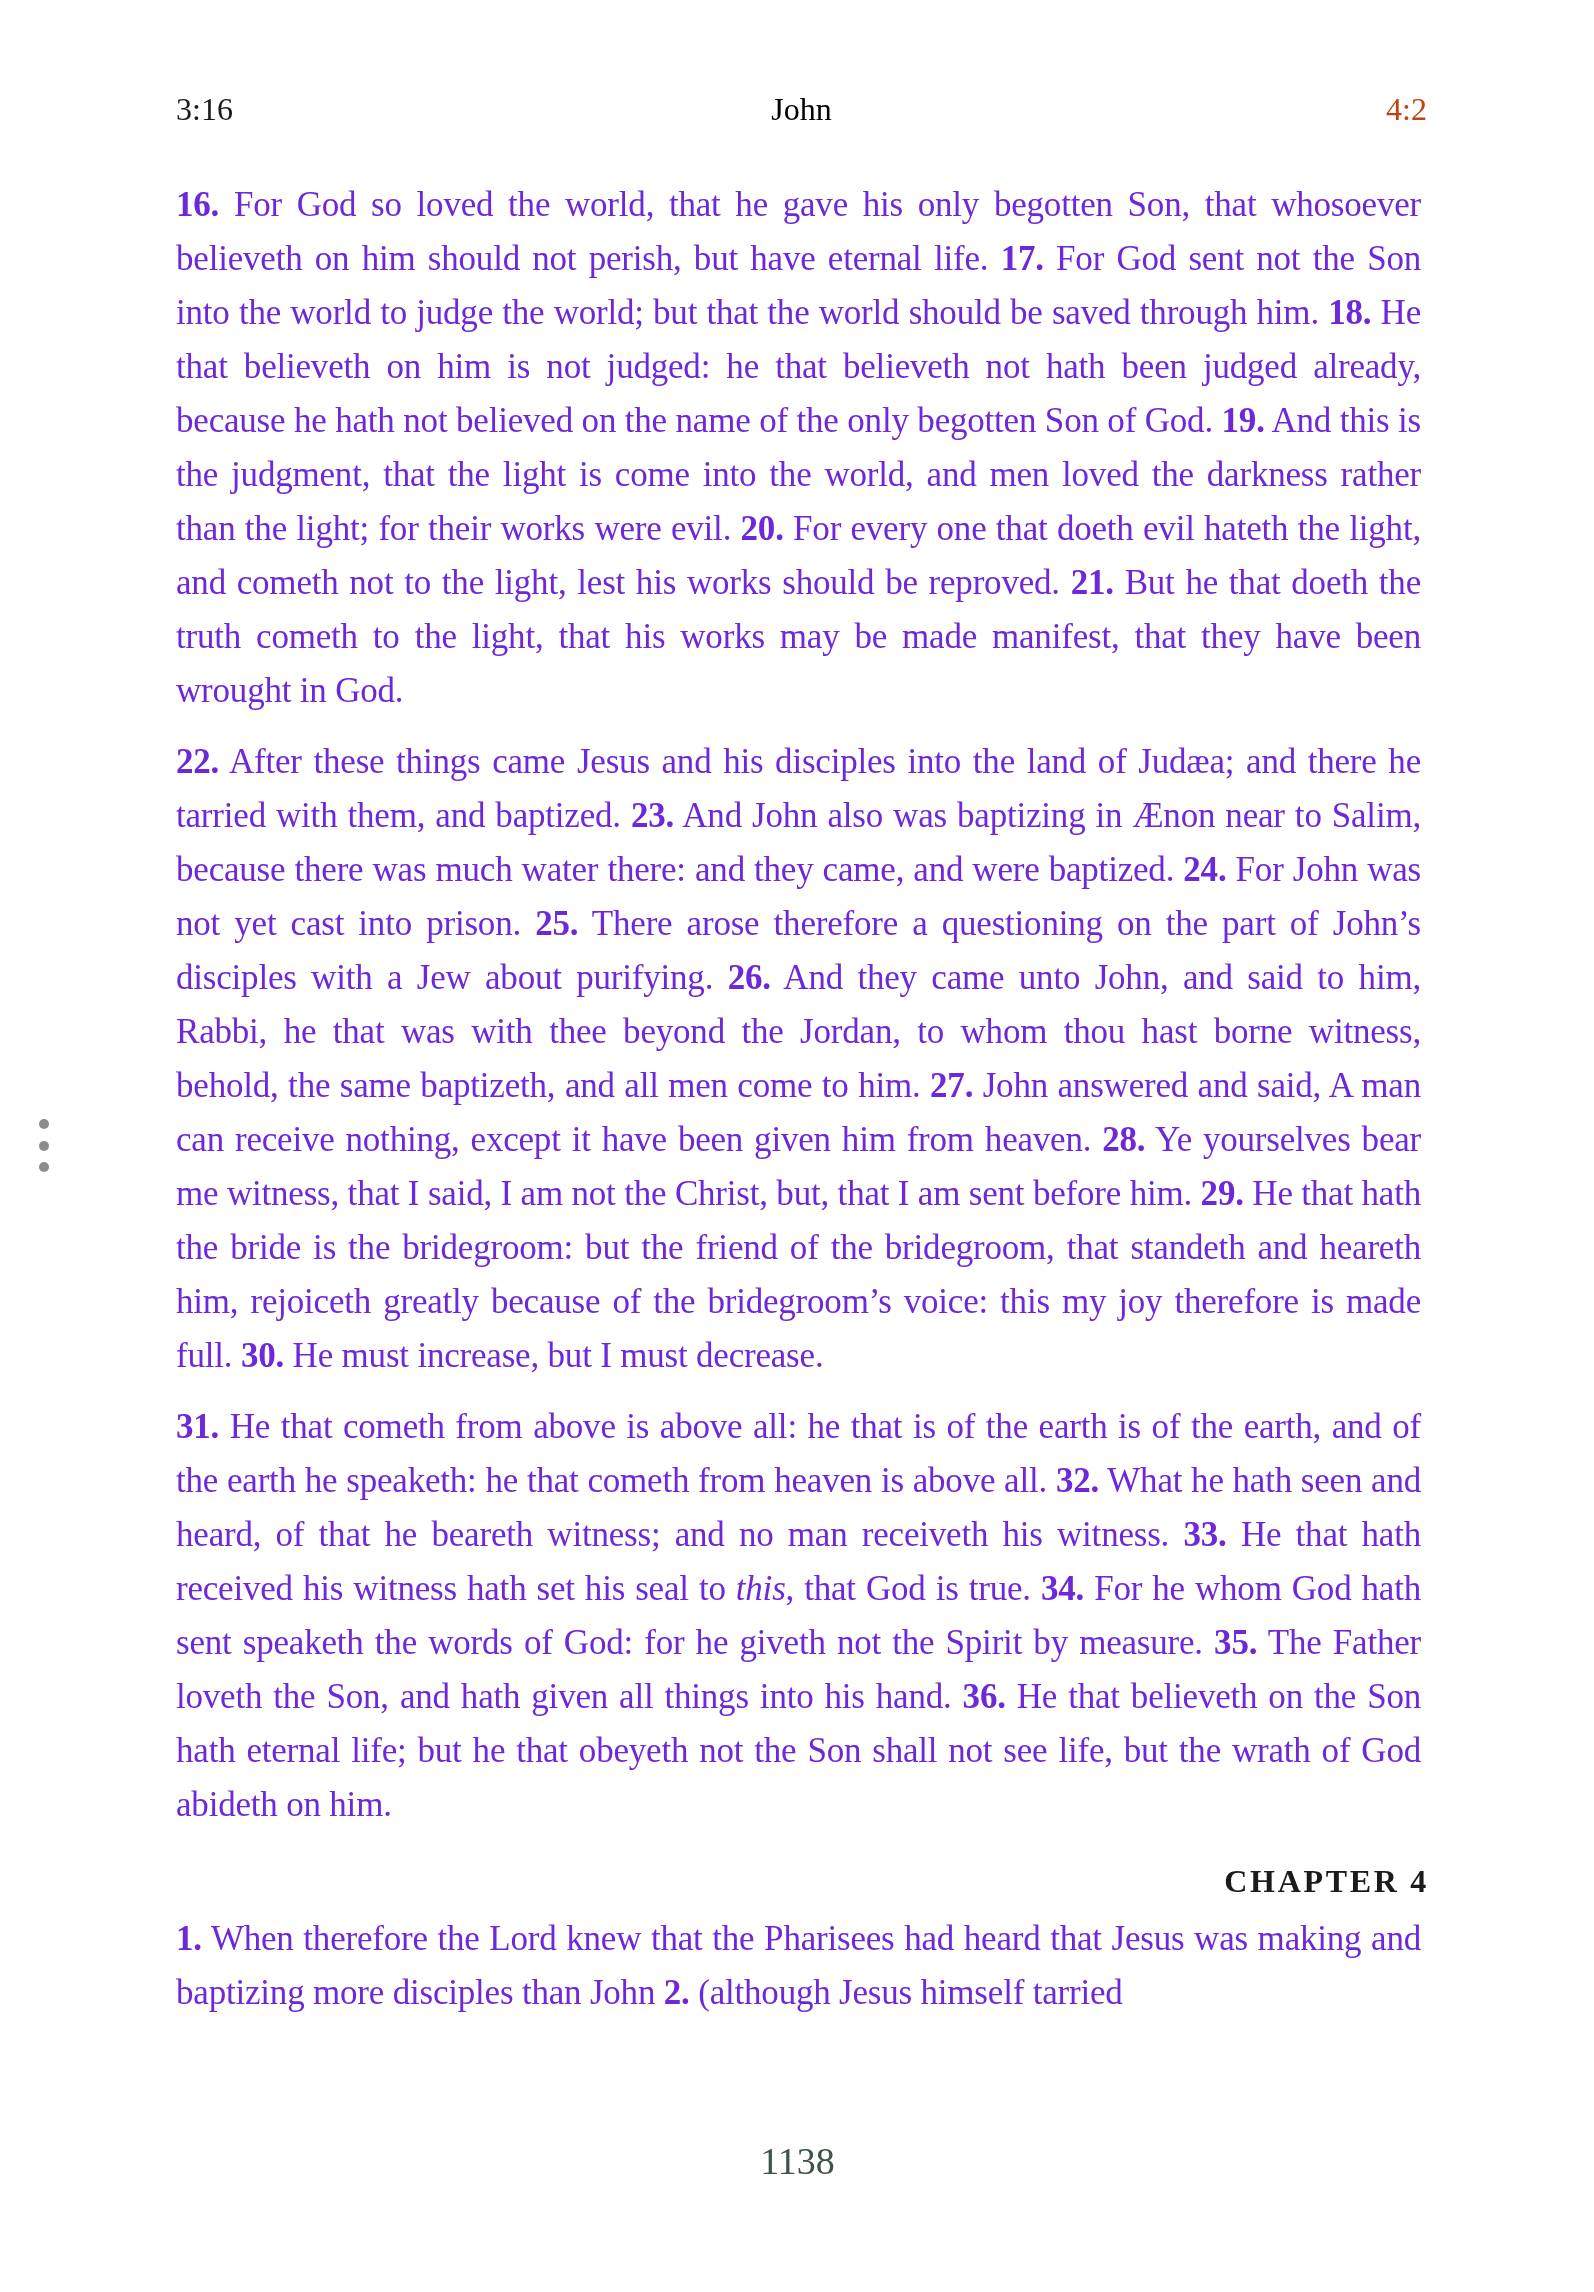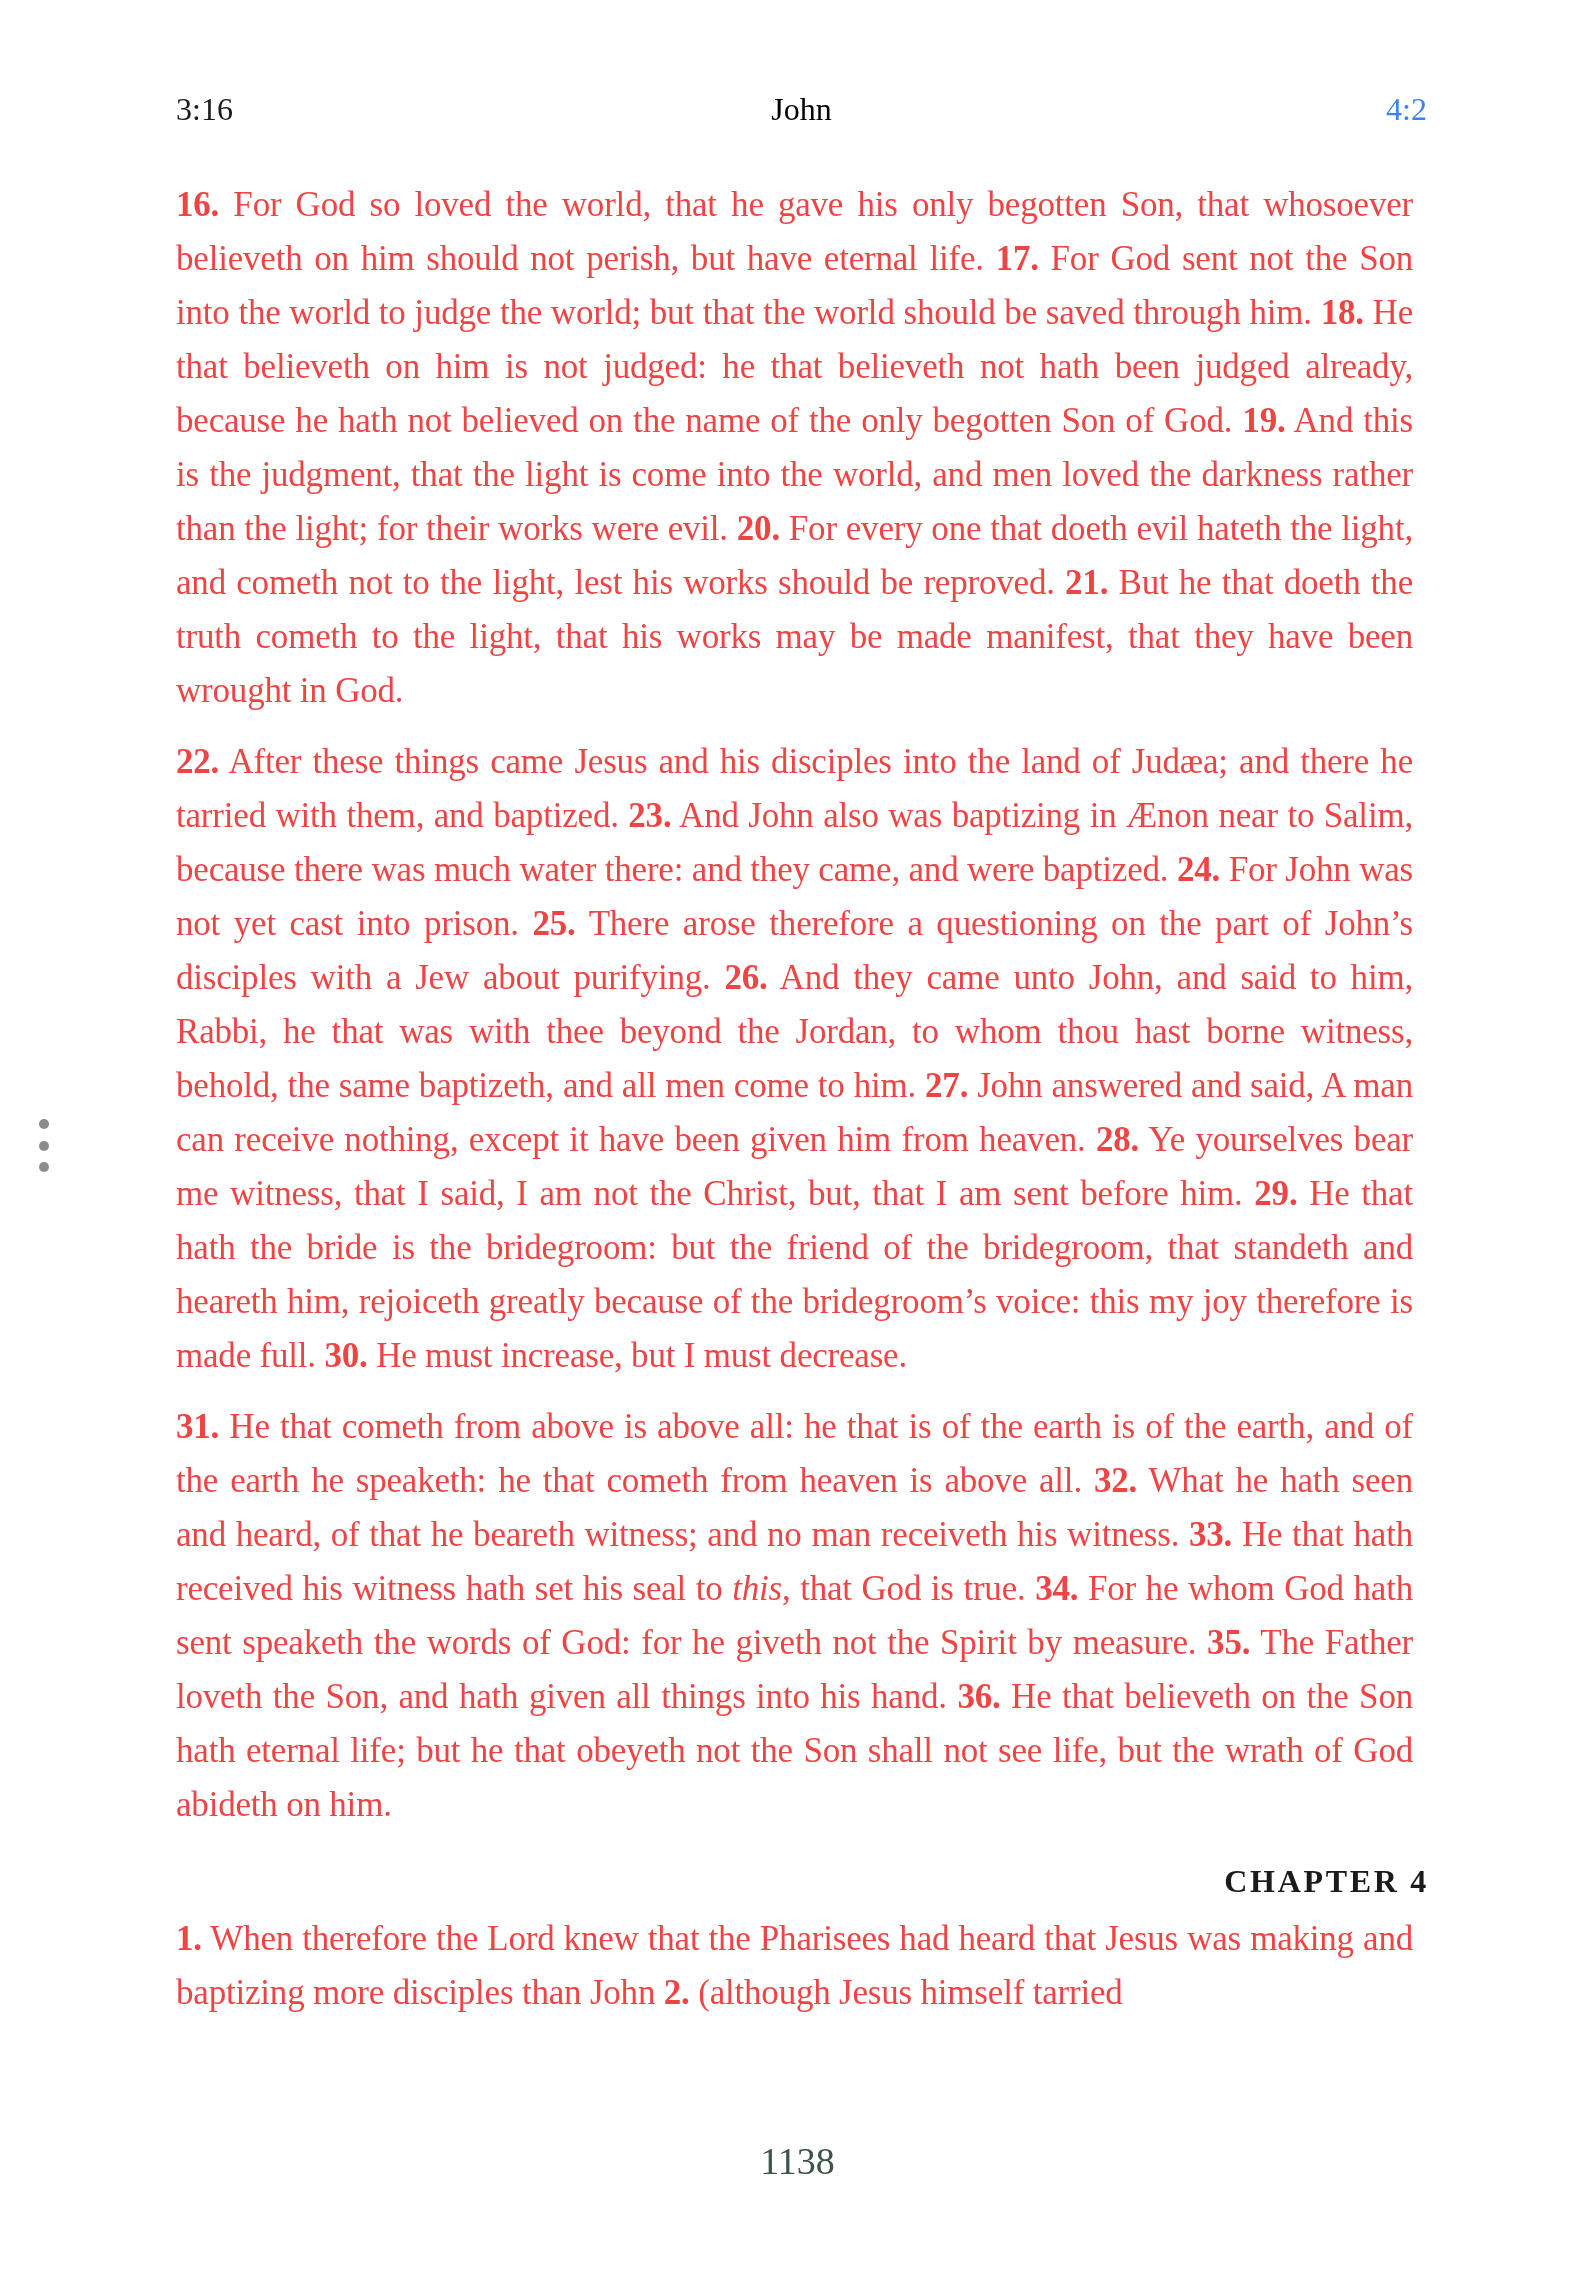--- a/index.html
+++ b/index.html
@@ -18,36 +18,36 @@
     left: 176px;
     width: 1251px;
     display: grid;
     grid-template-columns: 1fr auto 1fr;
     align-items: baseline;
     font-size: 32px;
     line-height: 47px;
   }
   .page-header .ref-left  { text-align: left;  color: #1b1b1b; }
   .page-header .book-title { text-align: center; color: #000000; }
-  .page-header .ref-right { text-align: right; color: #3b82f6; }
+  .page-header .ref-right { text-align: right; color: #c2410c; }
 
   .page-body {
     position: absolute;
     top: 178px;
     left: 176px;
     width: 1253px;
   }
   p.prose {
-    margin: 0 16px 17px 0;
+    margin: 0 8px 17px 0;
     font-size: 35px;
     line-height: 54px;
     text-align: justify;
     text-justify: inter-word;
     letter-spacing: -0.2px;
-    color: #ef4444;
+    color: #6d28d9;
   }
   p.prose b.verse-num { font-weight: bold; }
   h2.chapter-heading {
     margin: 24px 0 6.3px 0;
     font-size: 32px;
     line-height: 50px;
     font-weight: bold;
     letter-spacing: 2.7px;
     text-align: right;
     color: #1b1b1b;

